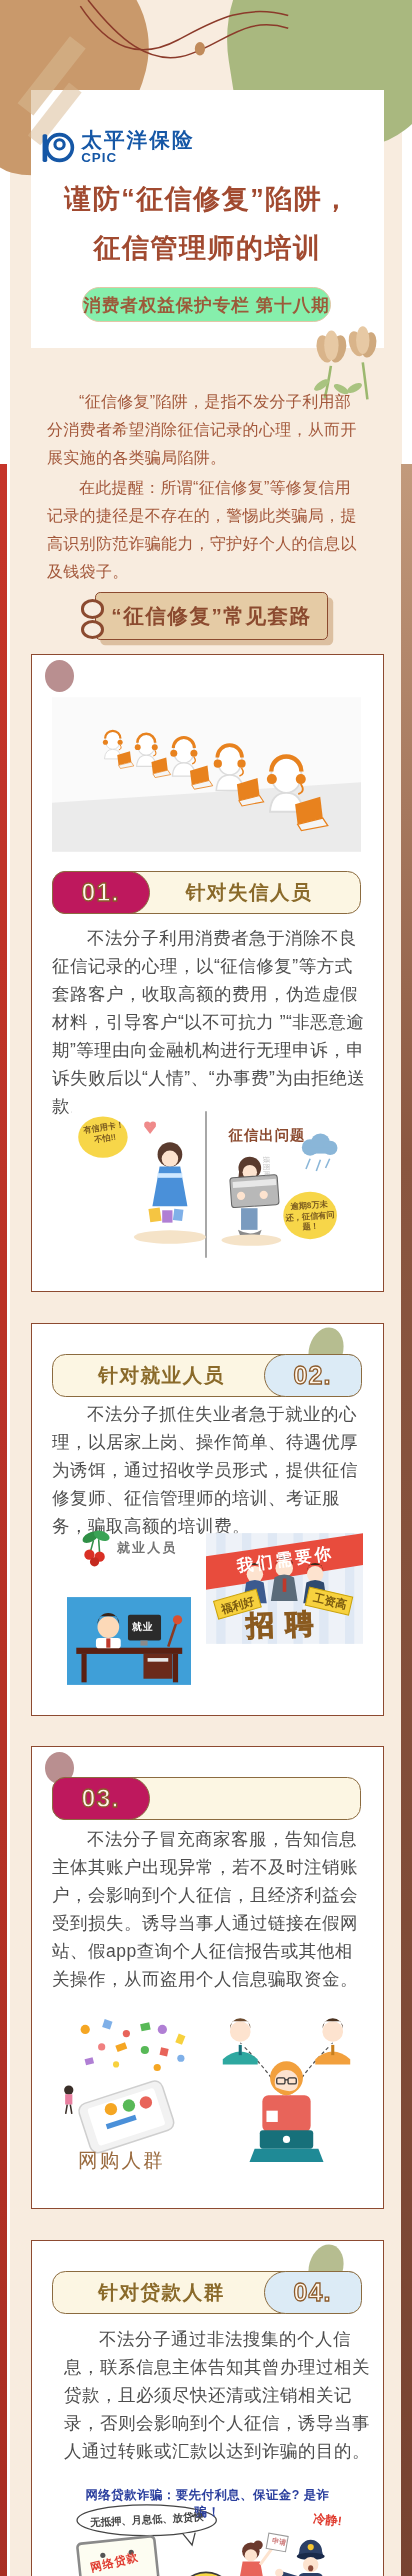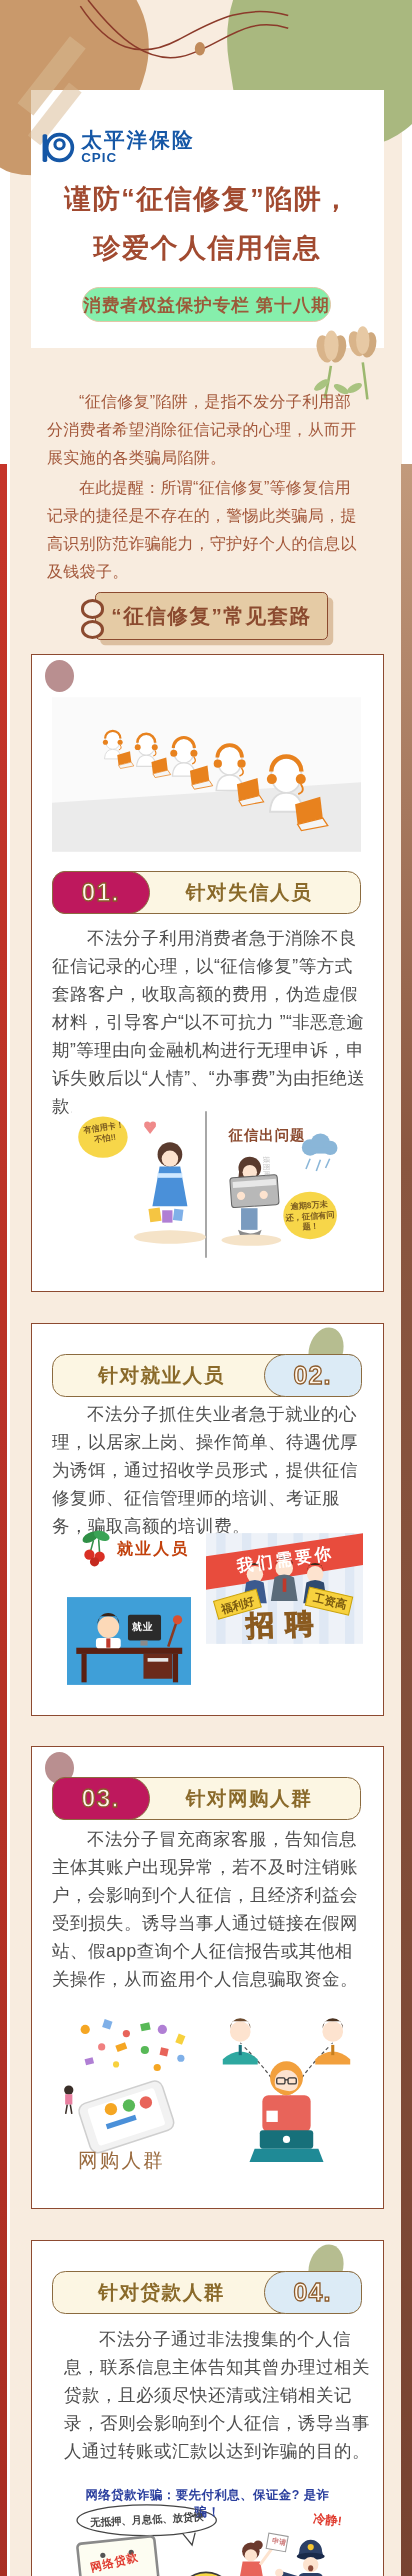--- a/index.html
+++ b/index.html
@@ -56,21 +56,21 @@
   .bar-title.before{left:8.2px;right:98px;}
   .hollow{font-size:25px;font-weight:800;color:#fff6ea;-webkit-text-stroke:1.3px #8b5a2b;letter-spacing:1px;}
   
   .body{position:absolute;left:52px;width:315px;font-size:17.5px;color:#4d4d4d;line-height:28px;
         text-indent:35px;letter-spacing:0.5px;}
   
   .ovl{position:absolute;}
   .bubble-txt{font-size:8.2px;font-weight:bold;color:#7a5a1f;text-align:center;line-height:1.3;}
   .hand-title{font-size:14.4px;font-weight:bold;color:#8b4a2f;letter-spacing:1px;}
   .caption-brown{font-size:19.6px;font-weight:normal;color:#9a6b3f;letter-spacing:2.1px;}
-  .label-red{font-size:16px;font-weight:bold;color:#c2410c;letter-spacing:2.1px;}
+  .label-red{font-size:13px;font-weight:bold;color:#737373;letter-spacing:2.1px;}
 </style>
 </head>
 <body>
 
 <div class="page">
   <div class="canvas"></div>
   <div class="edge-l"></div>
   <div class="edge-r"></div>
 
   <div class="blob-tan"></div>
@@ -91,21 +91,21 @@
       <rect x="3" y="10" width="9" height="54" rx="3" fill="#1557a6"></rect>
       <circle cx="36" cy="30" r="9" fill="none" stroke="#1557a6" stroke-width="6"></circle>
     </svg>
     <div class="logo-text">
       <div class="logo-name">太平洋保险</div>
       <div class="logo-sub">CPIC</div>
     </div>
   </div>
 
   <div class="title" style="top:181px;">谨防“征信修复”陷阱，</div>
-  <div class="title" style="top:230px;">珍爱个人信用信息</div>
+  <div class="title" style="top:230px;">征信管理师的培训</div>
   <div class="pill">消费者权益保护专栏 第十八期</div>
 
   <svg class="abs" style="left:299px;top:317px;" width="90" height="85" viewBox="0 0 175 165">
     <path d="M62,95 q-6,40 -12,62" stroke="#9cb86f" stroke-width="5" fill="none"></path>
     <path d="M124,88 q6,46 9,72" stroke="#9cb86f" stroke-width="5" fill="none"></path>
     <ellipse cx="44" cy="132" rx="17" ry="7" fill="#a9c380" transform="rotate(-35 44 132)"></ellipse>
     <ellipse cx="82" cy="140" rx="16" ry="7" fill="#a9c380" transform="rotate(30 82 140)"></ellipse>
     <ellipse cx="108" cy="138" rx="16" ry="7" fill="#a9c380" transform="rotate(-28 108 138)"></ellipse>
     <ellipse cx="50" cy="62" rx="15" ry="27" fill="#d9b48a" transform="rotate(-14 50 62)"></ellipse>
     <ellipse cx="76" cy="62" rx="15" ry="27" fill="#cfa97e" transform="rotate(14 76 62)"></ellipse>
@@ -265,21 +265,20 @@
   </svg>
   <div class="ovl" style="left:132px;top:1621px;font-size:9.8px;font-weight:bold;color:#ffffff;letter-spacing:1px;">就业</div>
 
   <div class="card" style="top:1746px;height:463px;"></div>
   <div class="deco-circle" style="left:45px;top:1752px;"></div>
 
   <div class="bar" style="top:1777px;">
     <div class="blob pink">
       <span class="hollow">03.</span>
     </div>
-    <div class="bar-title after">针对网购人群</div>
   </div>
 
   <div class="body" style="top:1825px;">不法分子冒充商家客服，告知信息主体其账户出现异常，若不及时注销账户，会影响到个人征信，且经济利益会受到损失。诱导当事人通过链接在假网站、假app查询个人征信报告或其他相关操作，从而盗用个人信息骗取资金。</div>
 
   <svg class="abs" style="left:54px;top:2014px;" width="155" height="180" viewBox="0 0 300 350">
     <circle cx="60" cy="30" r="9" fill="#f5a623"></circle>
       <rect x="95" y="12" width="16" height="16" fill="#7fb0e8" transform="rotate(18 103 20)"></rect>
     <circle cx="140" cy="38" r="7" fill="#e8645a"></circle>
       <rect x="168" y="18" width="18" height="14" fill="#58b957" transform="rotate(-12 177 25)"></rect>
     <circle cx="210" cy="30" r="9" fill="#b07fd4"></circle>

